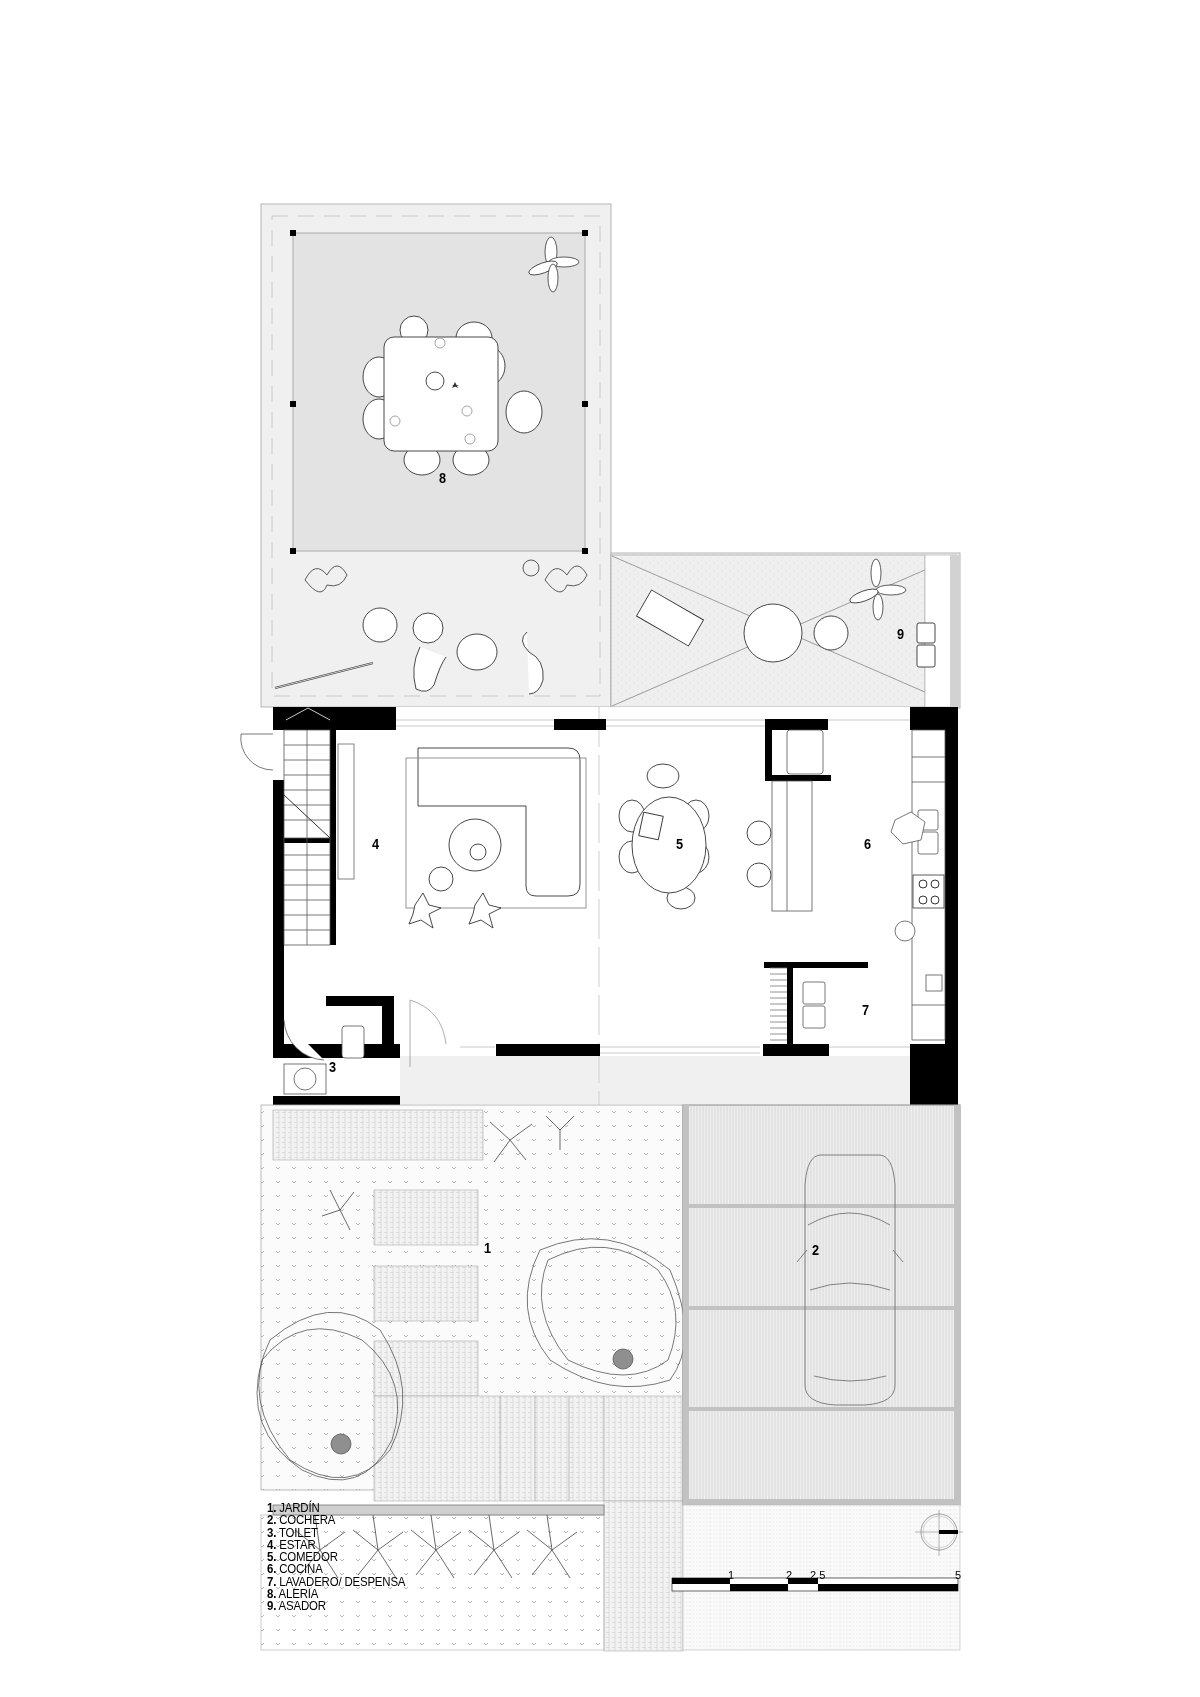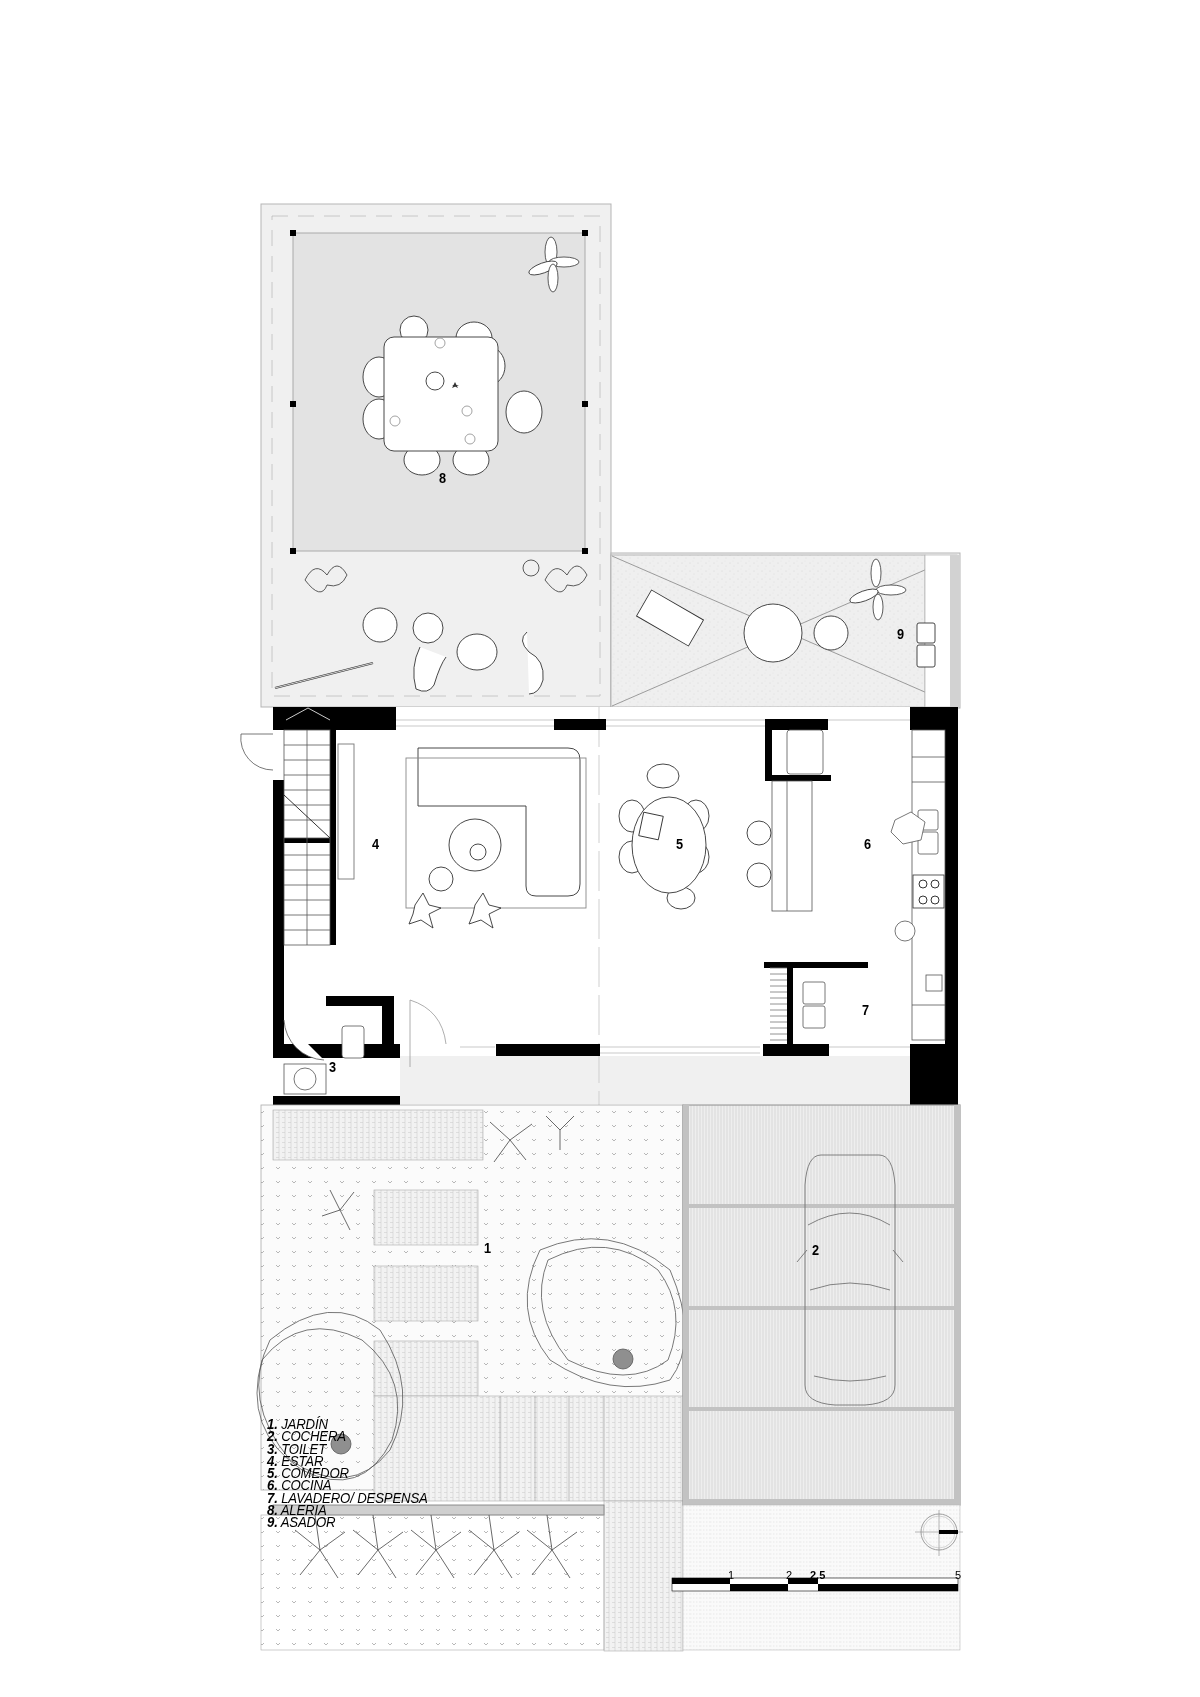--- a/index.html
+++ b/index.html
@@ -1,19 +1,19 @@
 <!DOCTYPE html>
 <html><head>
 <meta charset="utf-8">
 <style>
   html,body{margin:0;padding:0;background:#ffffff;}
   body{width:1200px;height:1697px;position:relative;overflow:hidden;font-family:"Liberation Sans",sans-serif;color:#000;}
   .plan-svg{position:absolute;left:0;top:0;}
   .room-label{position:absolute;font-family:"Liberation Sans",sans-serif;font-weight:bold;font-size:15px;transform:scaleX(0.85);transform-origin:left top;}
-  .legend{position:absolute;left:267px;top:1418px;font-size:15px;line-height:12.3px;letter-spacing:-0.2px;font-style:italic;}
+  .legend{position:absolute;left:267px;top:1502px;font-size:13px;line-height:12.3px;letter-spacing:-0.2px;}
   .legend div{white-space:nowrap;transform:scaleX(0.88);transform-origin:left top;}
   .legend .n{font-weight:bold;}
   .scale-label{position:absolute;font-size:11px;top:1569px;}
 </style>
 </head>
 <body>
 
 <svg class="plan-svg" width="1200" height="1697" viewBox="0 0 1200 1697" xmlns="http://www.w3.org/2000/svg">
   <defs>
     <pattern id="dots" width="16" height="14" patternUnits="userSpaceOnUse">
@@ -325,14 +325,14 @@
   <div><span class="n">4.</span> <span>ESTAR</span></div>
   <div><span class="n">5.</span> <span>COMEDOR</span></div>
   <div><span class="n">6.</span> <span>COCINA</span></div>
   <div><span class="n">7.</span> <span>LAVADERO/ DESPENSA</span></div>
   <div><span class="n">8.</span> <span>ALERIA</span></div>
   <div><span class="n">9.</span> <span>ASADOR</span></div>
 </div>
 
 <div class="scale-label" style="left:728px;">1</div>
 <div class="scale-label" style="left:786px;">2</div>
-<div class="scale-label" style="left:810px;font-weight:bold;">2.5</div>
+<div class="scale-label" style="left:810px;">2.5</div>
 <div class="scale-label" style="left:955px;">5</div>
 
 </body></html>

